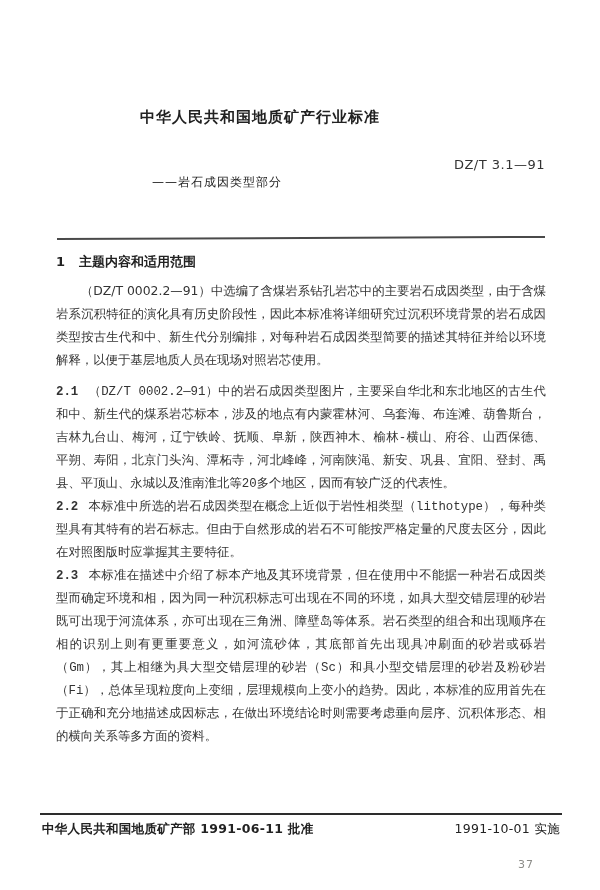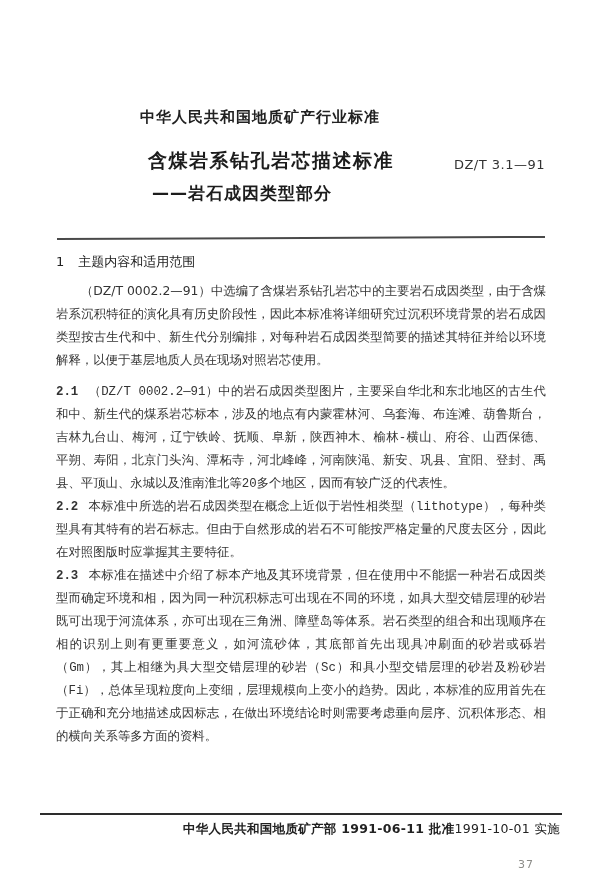--- a/index.html
+++ b/index.html
@@ -18,73 +18,72 @@
   
   .std-type {
     position:absolute; top:108px; left:140px;
     font-size:15px; font-weight:bold; letter-spacing:1px; color:#222;
   }
   .doc-title {
     position:absolute; top:148px; left:148px;
     font-size:19px; font-weight:bold; letter-spacing:1.5px; color:#1c1c1c;
   }
   .doc-subtitle {
-    position:absolute; top:182px; left:152px;
-    font-size:17px; font-weight:bold; letter-spacing:1px; color:#1c1c1c;
+    position:absolute; top:174px; left:152px;
+    font-size:12px; font-weight:normal; letter-spacing:1px; color:#1c1c1c;
   }
   .std-number {
     position:absolute; top:157px; right:55px;
     font-size:13px; color:#333; letter-spacing:0.5px;
   }
   .title-rule {
     position:absolute; top:237px; left:57px; width:488px;
     border-top:2px solid #4a4a4a;
     transform:rotate(-0.25deg);
   }
   
   .content {
     position:absolute; top:250px; left:56px; width:490px;
     font-size:12.4px; line-height:23px; text-align:justify;
     color:#333;
   }
   .sec-heading {
-    font-size:13px; font-weight:normal; color:#222;
+    font-size:13px; font-weight:bold; color:#222;
     margin:0 0 6px 0;
   }
   .sec-heading .sec-num { margin-right:14px; }
   .content p.body-para { text-indent:2em; margin:0; }
   .content p.clause { margin:0;font-family:Liberation Mono, monospace; }
   .clause .clause-num { font-weight:bold; margin-right:10px; }
   .gap-before-sec2 { height:8px; }
   .gap-after-sec2 { height:2px; }
   
   .footer-rule {
     position:absolute; top:813px; left:40px; width:522px;
     border-top:2.5px solid #2d2d2d;
   }
   .footer-row {
     position:absolute; top:821px; left:42px; right:40px;
-    display:flex; justify-content:flex-end; align-items:baseline;
+    display:flex; justify-content:space-between; align-items:baseline;
     font-size:12.5px; color:#222;
   }
   .footer-approval { font-weight:bold; letter-spacing:0.3px; }
   .footer-impl { font-weight:normal; letter-spacing:0.3px; }
   .page-number {
     position:absolute; top:858px; right:66px;
     font-size:11px; color:#8c8c88; letter-spacing:1px;
   }
 </style>
 </head>
 <body>
 
 <div class="page">
 
   <div class="std-type">中华人民共和国地质矿产行业标准</div>
 
-  <div class="doc-title">含煤岩系钻孔岩芯描述标准</div>
 
   <div class="std-number">DZ/T 3.1—91</div>
 
   <div class="doc-subtitle">——岩石成因类型部分</div>
 
   <div class="title-rule"></div>
 
   <div class="content">
 
     <h2 class="sec-heading"><span class="sec-num">1</span><span>主题内容和适用范围</span></h2>

